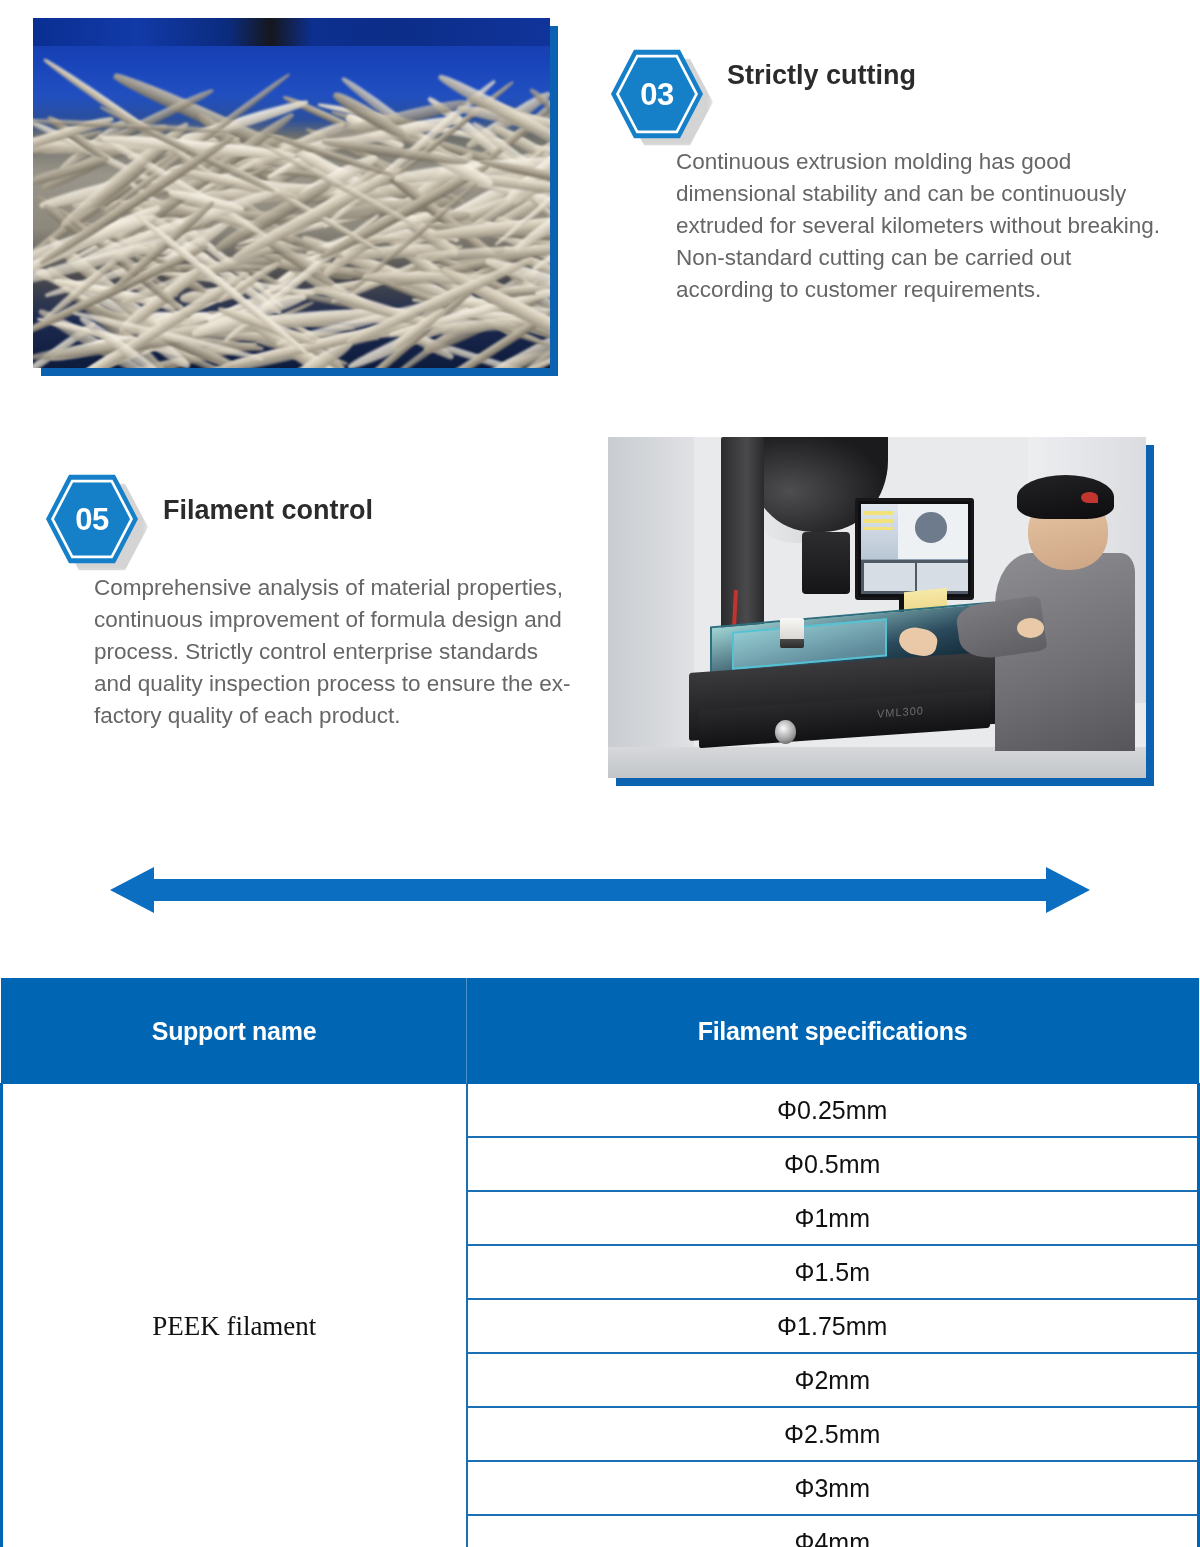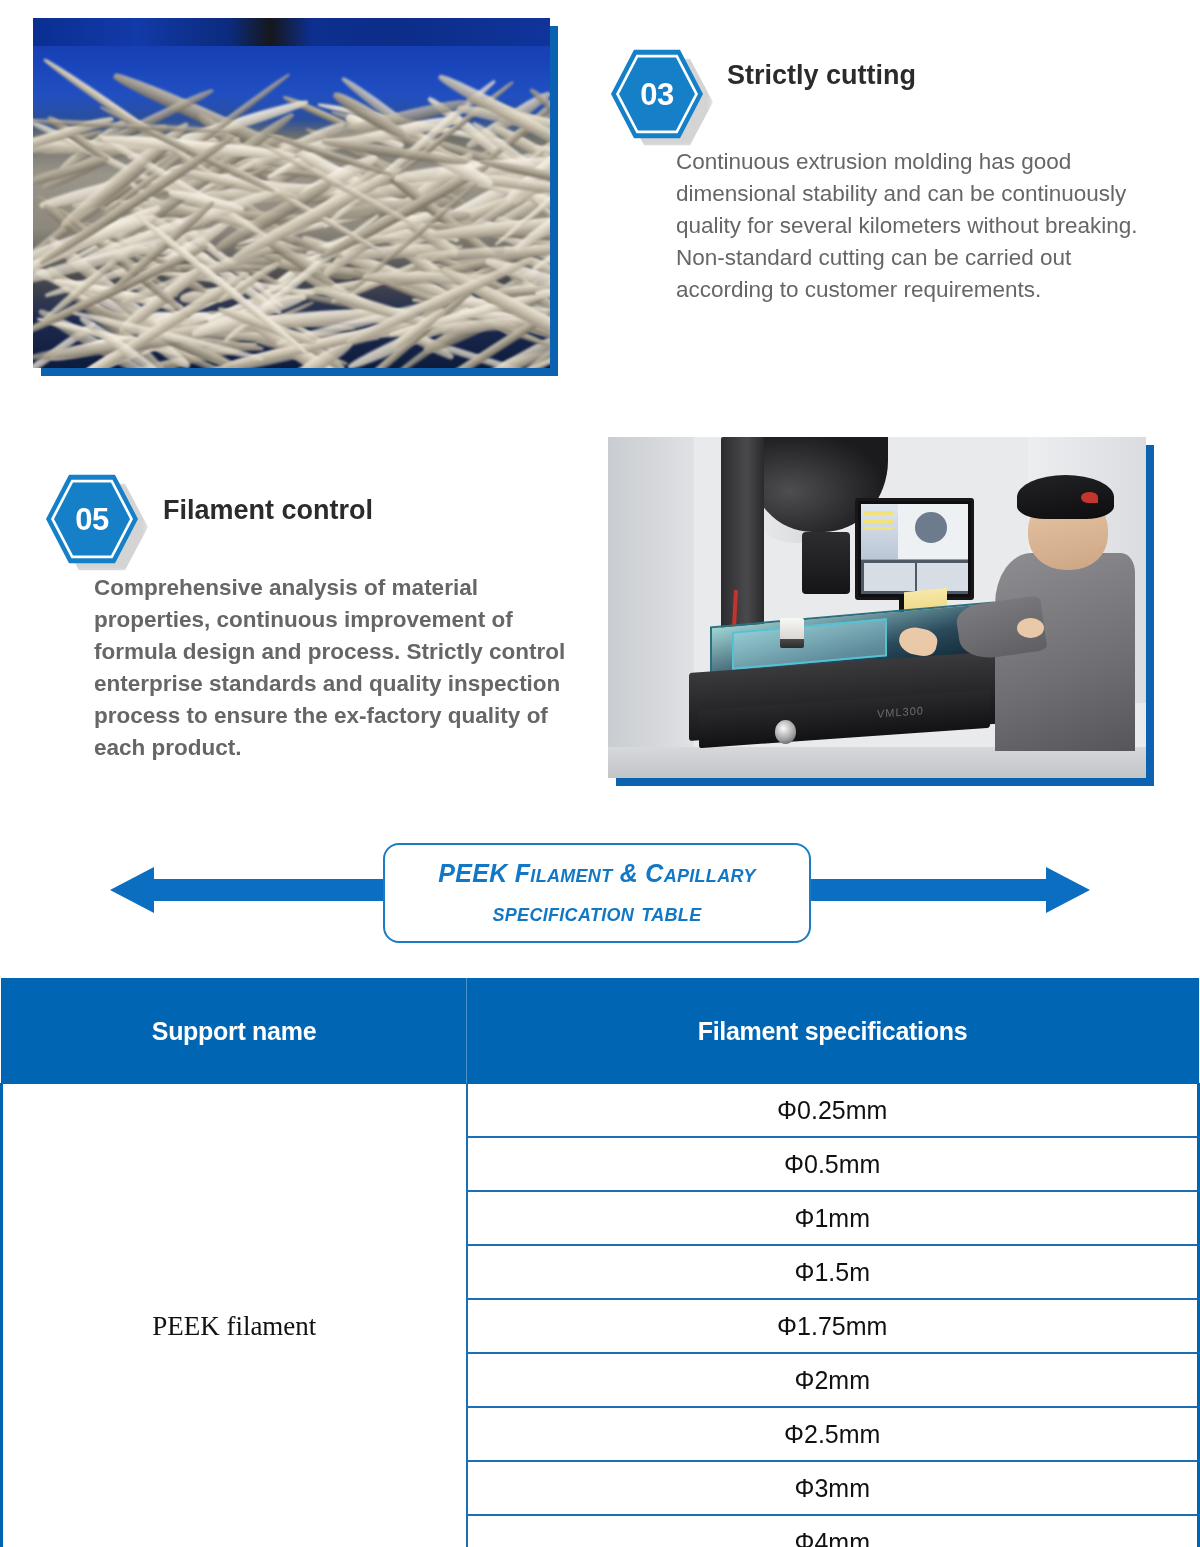--- a/index.html
+++ b/index.html
@@ -503,32 +503,32 @@
 
 <div class="hex-badge" style="left:611px; top:48px;">
   <div class="hex-shadow"></div>
   <div class="hex-outer" style="background:#1580c8;"></div>
   <div class="hex-inner"></div>
   <div class="hex-core" style="background:#1580c8;">
     <span class="hex-num">03</span>
   </div>
 </div>
 <div class="sec-title" style="left:727px; top:60px;">Strictly cutting</div>
-<div class="sec-body" style="left:676px; top:146px; width:494px;">Continuous extrusion molding has good dimensional stability and can be continuously quality for several kilometers without breaking. Non-standard cutting can be carried out according to customer requirements.</div>
+<div class="sec-body" style="left:676px; top:146px; width:494px;">Continuous extrusion molding has good dimensional stability and can be continuously extruded for several kilometers without breaking. Non-standard cutting can be carried out according to customer requirements.</div>
 
 <div class="hex-badge" style="left:46px; top:473px;">
   <div class="hex-shadow"></div>
   <div class="hex-outer" style="background:#1580c8;"></div>
   <div class="hex-inner"></div>
   <div class="hex-core" style="background:#1580c8;">
     <span class="hex-num">05</span>
   </div>
 </div>
 <div class="sec-title" style="left:163px; top:495px;">Filament control</div>
-<div class="sec-body" style="left:94px; top:572px; width:484px;font-weight:bold;">Comprehensive analysis of material properties, continuous improvement of formula design and process. Strictly control enterprise standards and quality inspection process to ensure the ex-factory quality of each product.</div>
+<div class="sec-body" style="left:94px; top:572px; width:484px;">Comprehensive analysis of material properties, continuous improvement of formula design and process. Strictly control enterprise standards and quality inspection process to ensure the ex-factory quality of each product.</div>
 
 <div class="photo-wrap" style="left:608px; top:437px; width:538px; height:341px;">
   <div class="photo-frame"></div>
   <div class="photo">
     <div class="qc-room"></div>
     <div class="qc-wall-l"></div>
     <div class="qc-wall-r"></div>
     <div class="qc-floor"></div>
     <div class="qc-hood"></div>
     <div class="qc-head"></div>
@@ -570,24 +570,20 @@
     <div class="qc-cap-logo"></div>
     <div class="qc-hand1"></div>
     <div class="qc-hand2"></div>
   </div>
 </div>
 
 <div class="banner">
   <div class="arrow-head arrow-left"></div>
   <div class="banner-bar"></div>
   <div class="arrow-head arrow-right"></div>
-  <div class="banner-box">
-    <div class="banner-line">PEEK Filament &amp; Capillary</div>
-    <div class="banner-line">specification table</div>
-  </div>
 </div>
 
 <table class="spec-table">
   <thead>
     <tr>
       <th class="th-left">Support name</th>
       <th>Filament specifications</th>
     </tr>
   </thead>
   <tbody id="spec-body">

